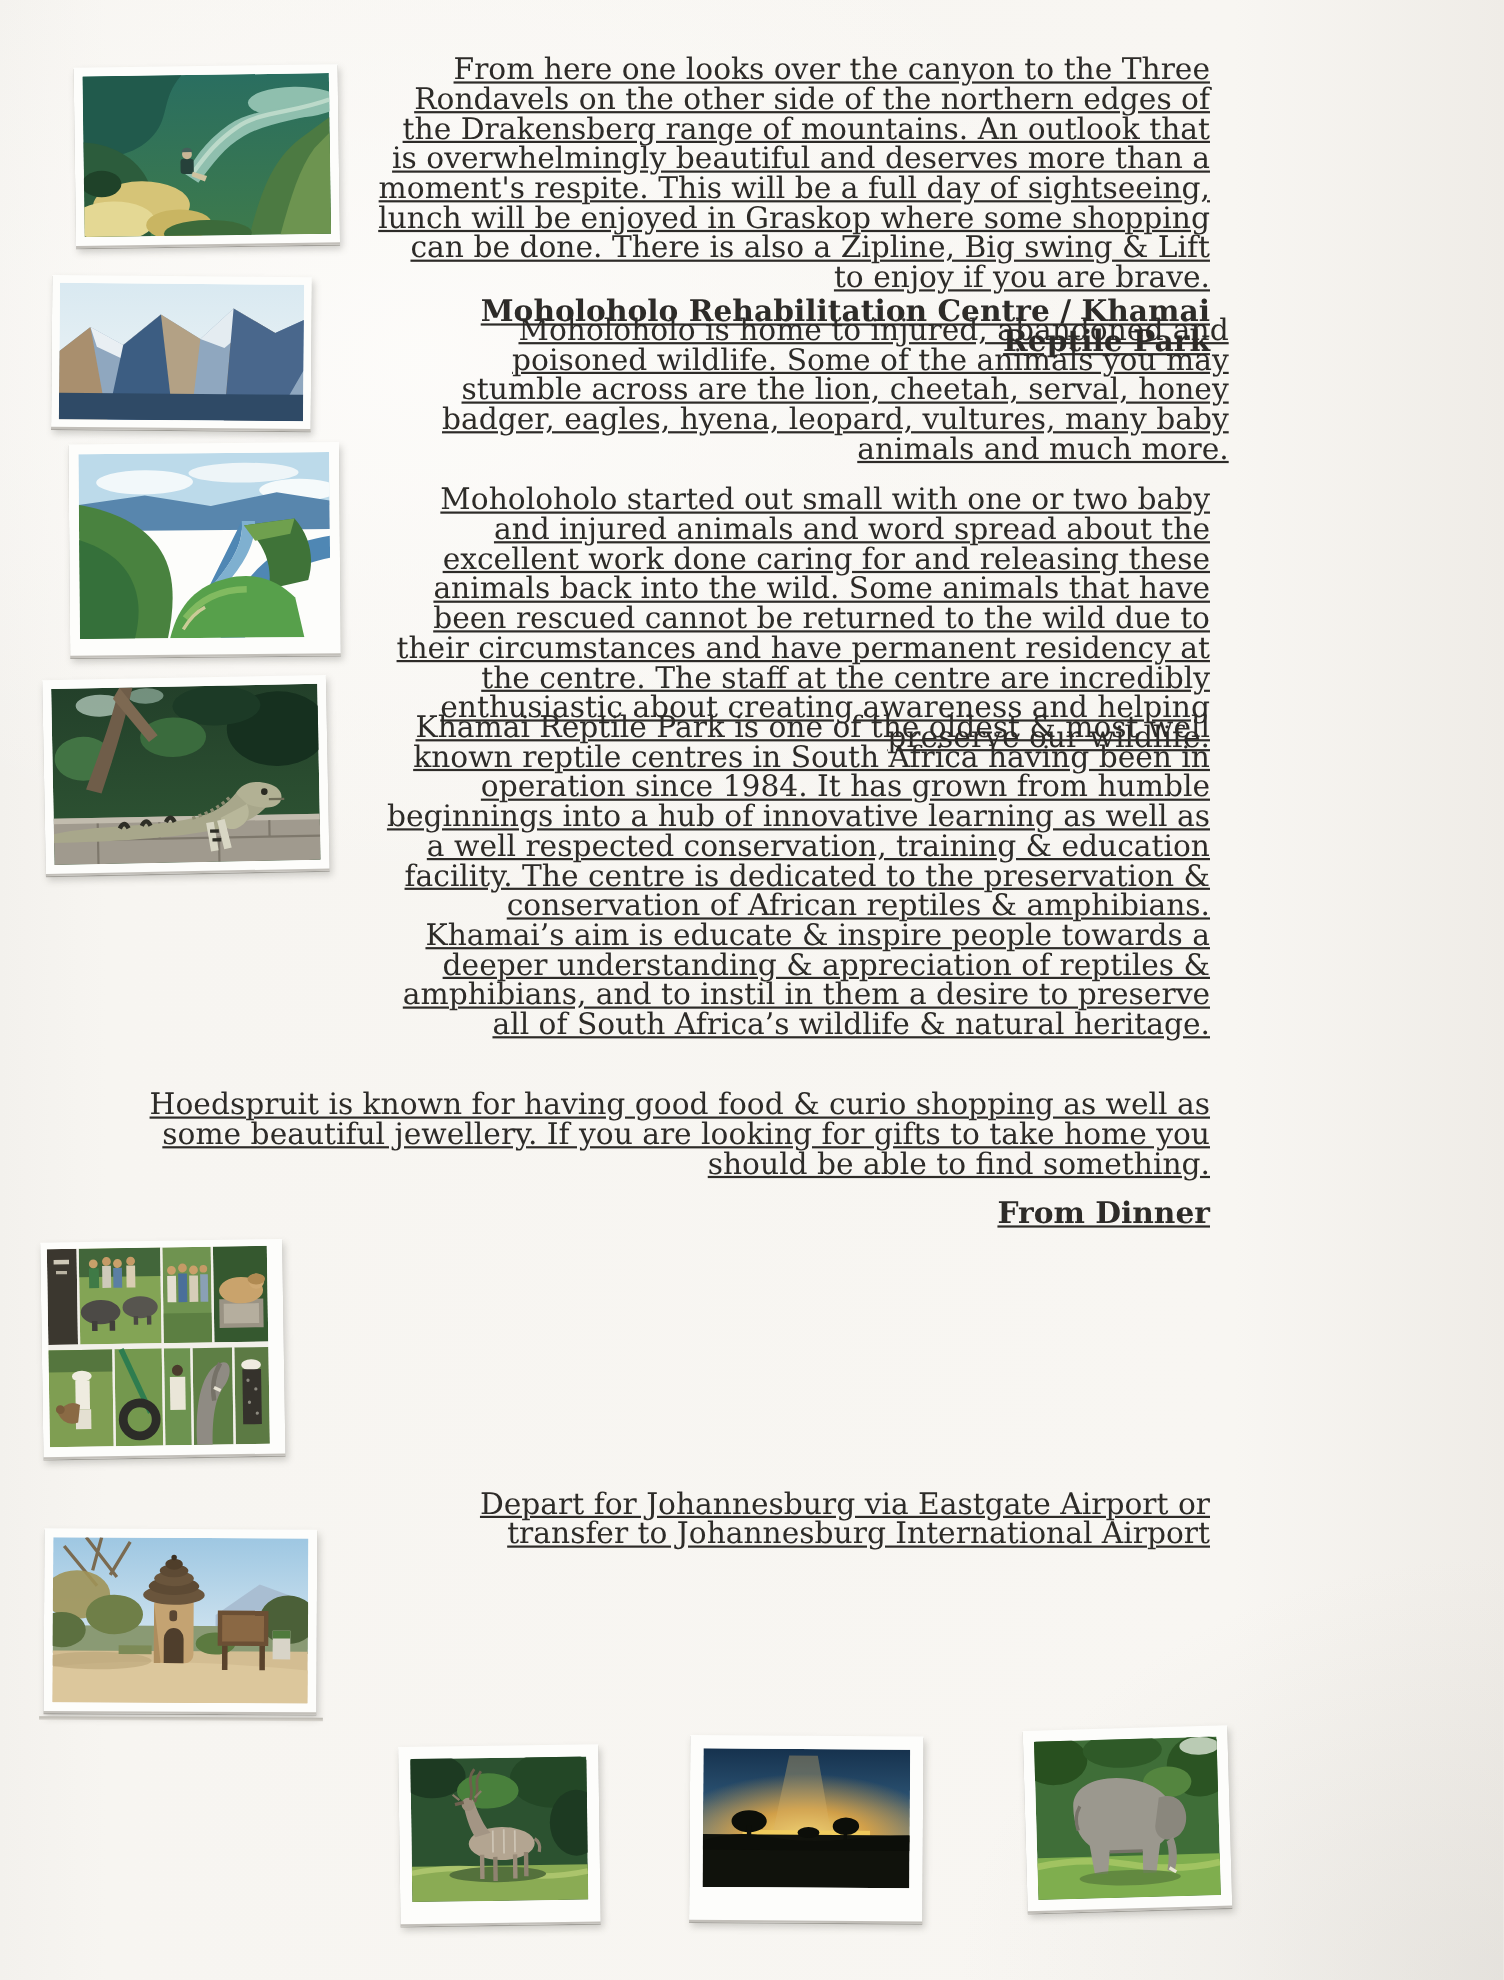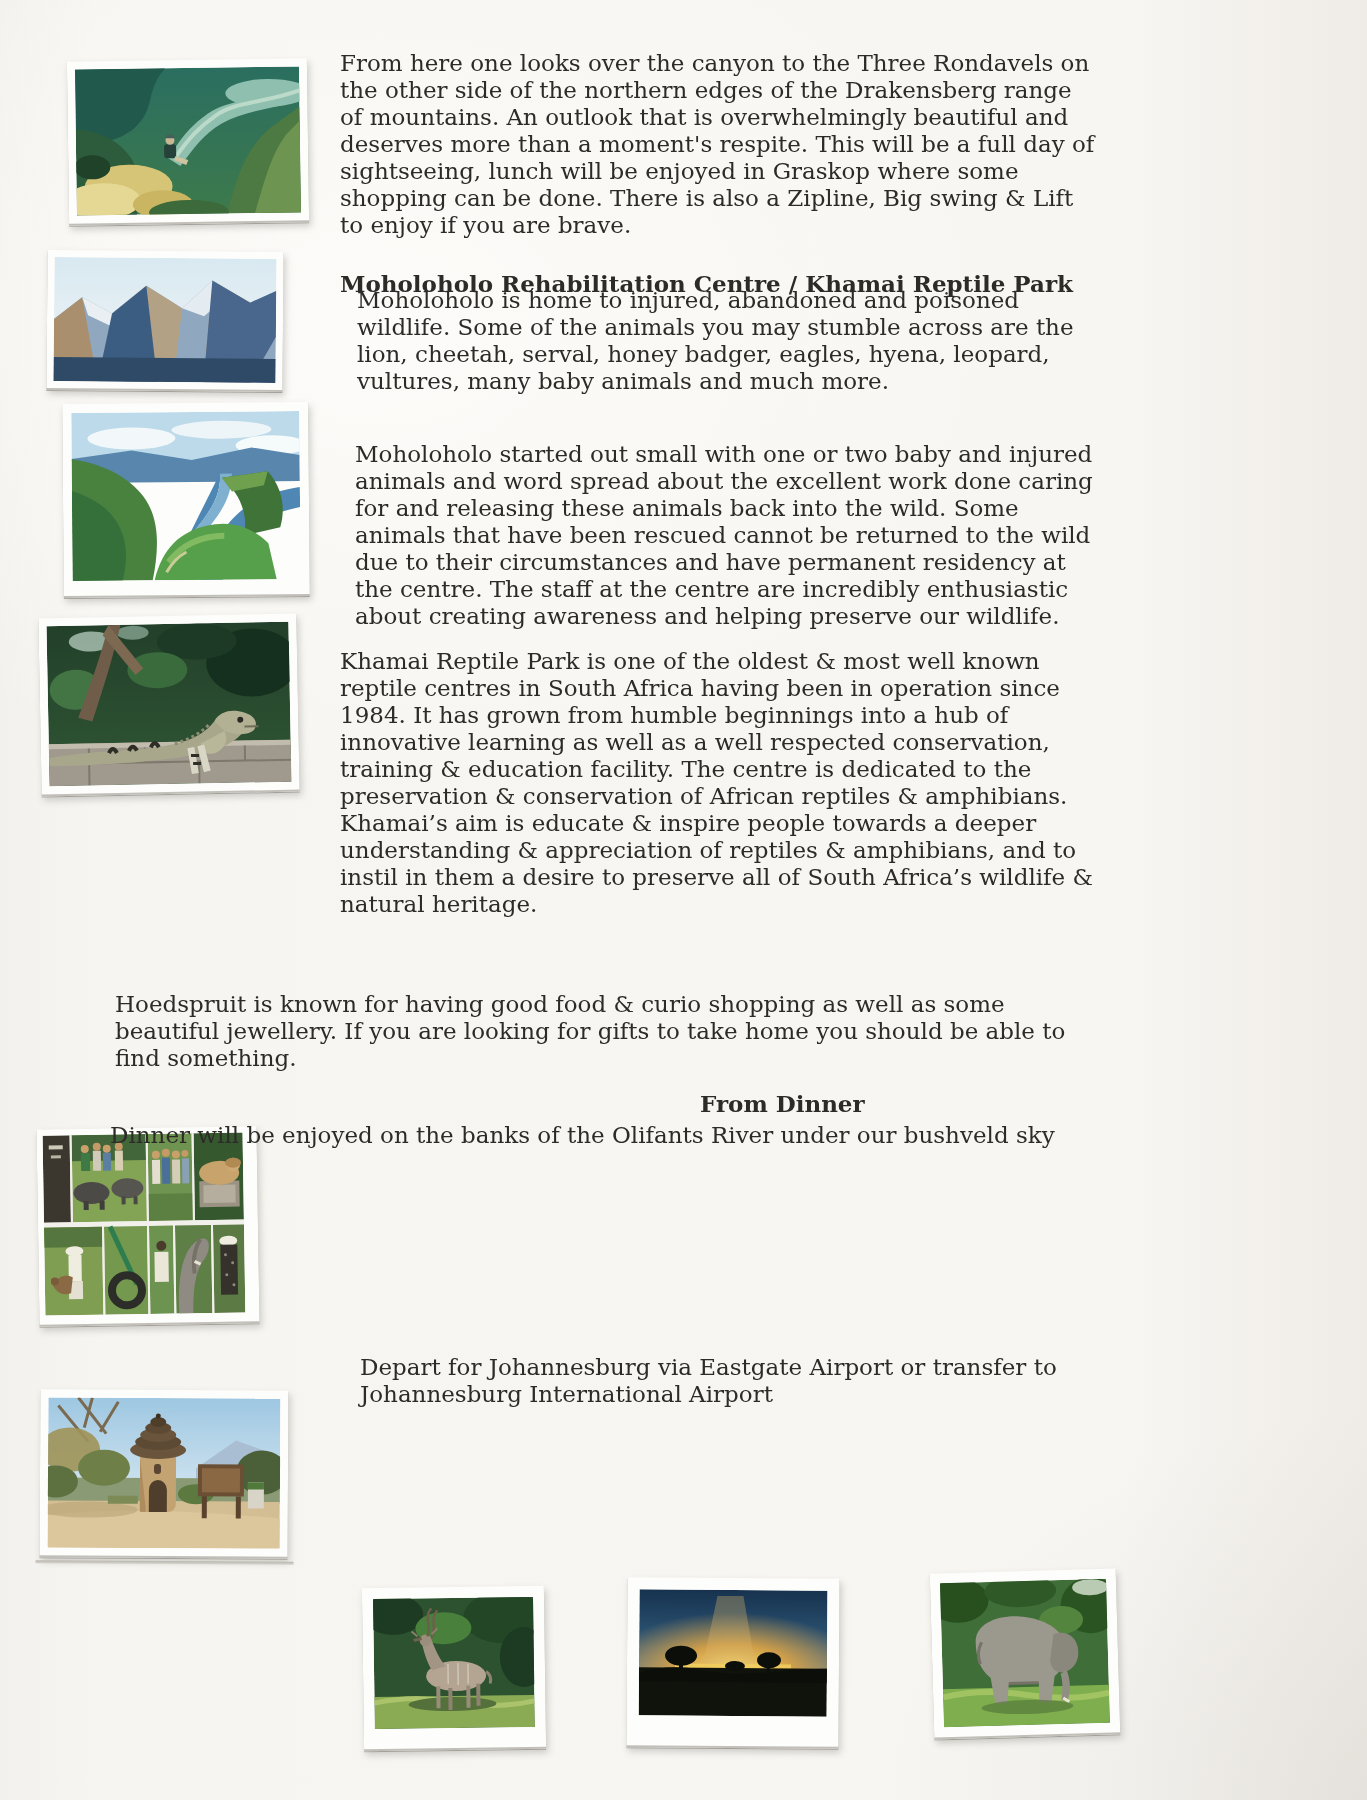--- a/index.html
+++ b/index.html
@@ -12,24 +12,26 @@
       radial-gradient(1100px 800px at 28% 18%, rgba(253,252,250,.9) 0%, rgba(253,252,250,0) 60%),
       radial-gradient(900px 700px at 100% 100%, rgba(205,202,196,.30) 0%, rgba(205,202,196,0) 55%),
       linear-gradient(90deg, #f3f1ed 0%, #f7f5f1 7%, #f8f6f2 82%, #efece7 100%),
       #f6f4f0;
     font-family:"DejaVu Serif","Liberation Serif",serif;
     color:#2d2b28;
   }
   .txt{
     position:absolute;
     margin:0;
-    font-size:23px;
+    text-align:right;
+    font-size:27px;
     line-height:27px;
     font-weight:400;
     color:#2d2b28;
+    text-decoration:underline;
   }
   .hd{font-weight:700;}
   .photo{
     position:absolute;
     margin:0;
     background:#fdfdfb;
     box-shadow:2px 4px 7px rgba(90,88,82,.28), 0 1px 0 #b9b6b0;
     border-bottom:2px solid #c2bfb9;
   }
   .photo svg{display:block;}
@@ -374,17 +376,16 @@
 
   <p class="txt" style="top:441px;right:267px;width:745px;">Moholoholo started out small with one or two baby and injured animals and word spread about the excellent work done caring for and releasing these animals back into the wild. Some animals that have been rescued cannot be returned to the wild due to their circumstances and have permanent residency at the centre. The staff at the centre are incredibly enthusiastic about creating awareness and helping preserve our wildlife.</p>
 
   <p class="txt" style="top:648px;right:267px;width:760px;">Khamai Reptile Park is one of the oldest &amp; most well known reptile centres in South Africa having been in operation since 1984. It has grown from humble beginnings into a hub of innovative learning as well as a well respected conservation, training &amp; education facility. The centre is dedicated to the preservation &amp; conservation of African reptiles &amp; amphibians. Khamai’s aim is educate &amp; inspire people towards a deeper understanding &amp; appreciation of reptiles &amp; amphibians, and to instil in them a desire to preserve all of South Africa’s wildlife &amp; natural heritage.</p>
 
 
   <p class="txt" style="top:991px;right:267px;width:985px;">Hoedspruit is known for having good food &amp; curio shopping as well as some beautiful jewellery. If you are looking for gifts to take home you should be able to find something.</p>
 
   <h3 class="txt hd" style="top:1090px;right:267px;width:400px;">From Dinner</h3>
 
-  <p class="txt" style="top:1122px;right:267px;width:990px;">Dinner will be enjoyed on the banks of the Olifants River under our bushveld sky</p>
 
   <p class="txt" style="top:1354px;right:267px;width:740px;">Depart for Johannesburg via Eastgate Airport or transfer to Johannesburg International Airport</p>
 
 </div>
 
 </body></html>

